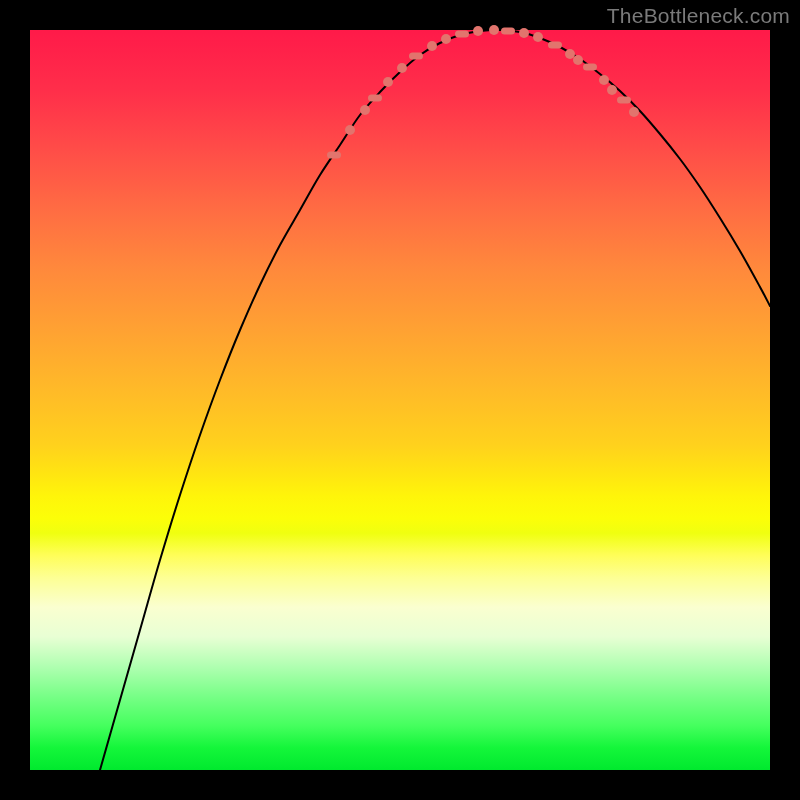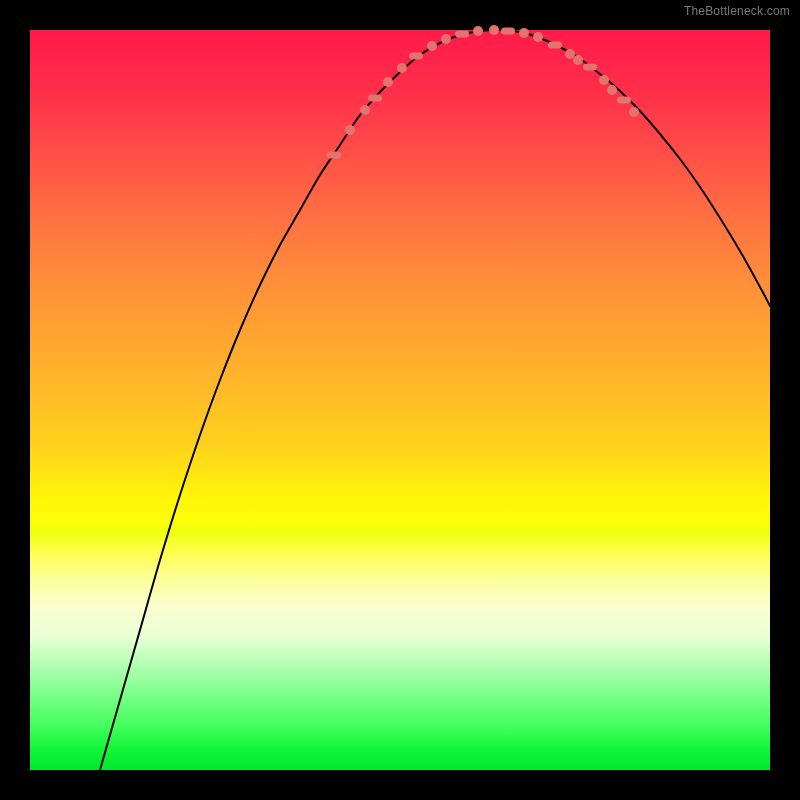--- a/index.html
+++ b/index.html
@@ -48,21 +48,21 @@
       #45ff5e 94%,
       #14f63a 97%,
       #00e92e 100%
     );
   }
   .watermark {
     position: absolute;
     top: 4px;
     right: 10px;
     color: #7a7a7a;
-    font-size: 12px;
+    font-size: 21px;
     font-weight: 500;
     letter-spacing: 0.2px;
     user-select: none;
   }
   svg.curve {
     position: absolute;
     left: 0;
     top: 0;
     width: 740px;
     height: 740px;

